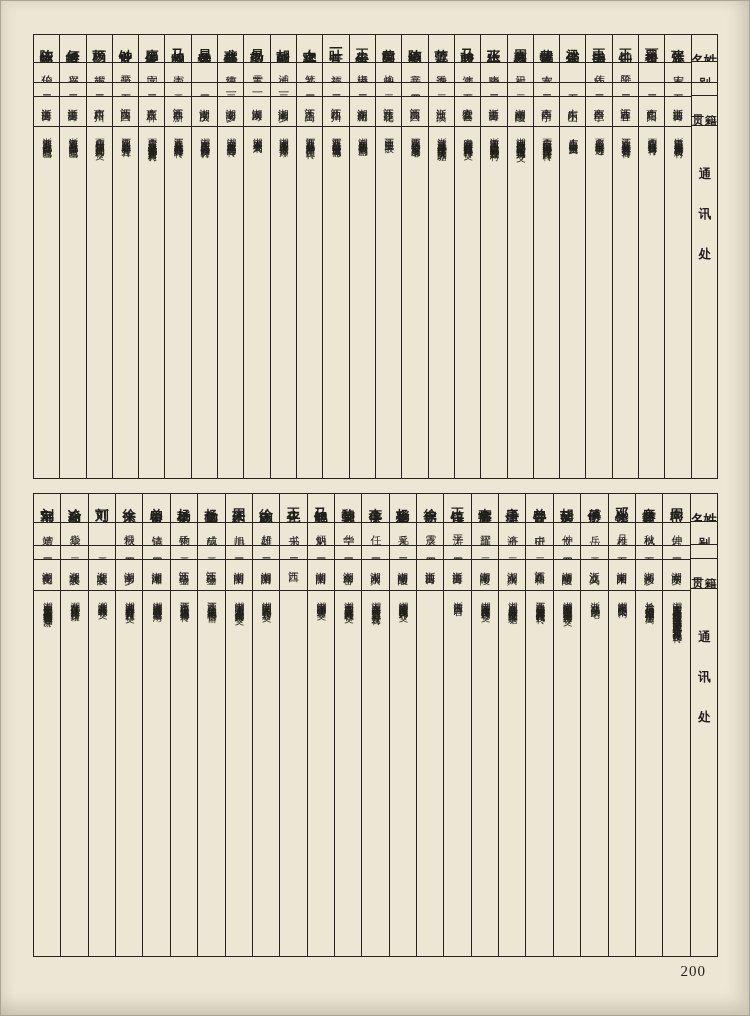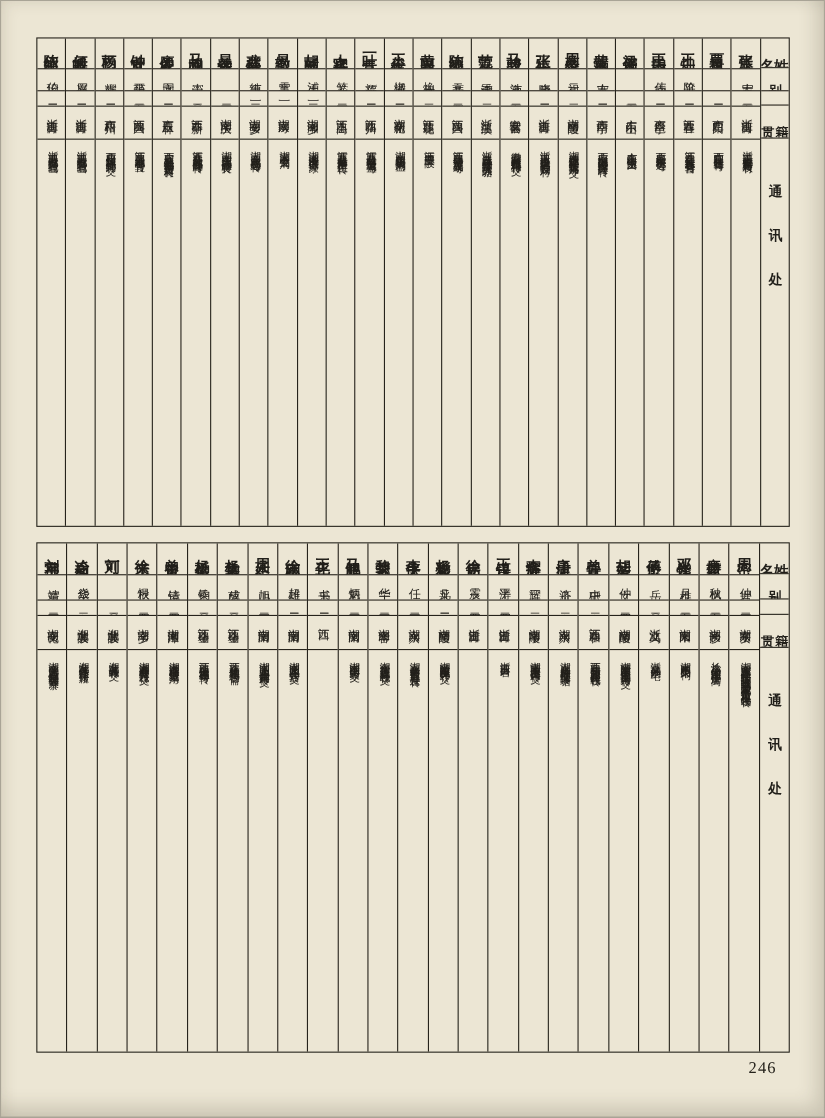--- a/index.html
+++ b/index.html
@@ -923,14 +923,14 @@
           </div>
           <div class="cell c-native">
             <span class="vtext">湖南安化</span>
           </div>
           <div class="cell c-addr">
             <span class="vtext">湖南安化蓝田雷总顺恒利转芙蓉牛寨冲</span>
           </div>
         </div>
       </div>
   </div>
-  <div class="page-number">246</div>
+  <div class="page-number">200</div>
 </div>
 
 </body></html>

